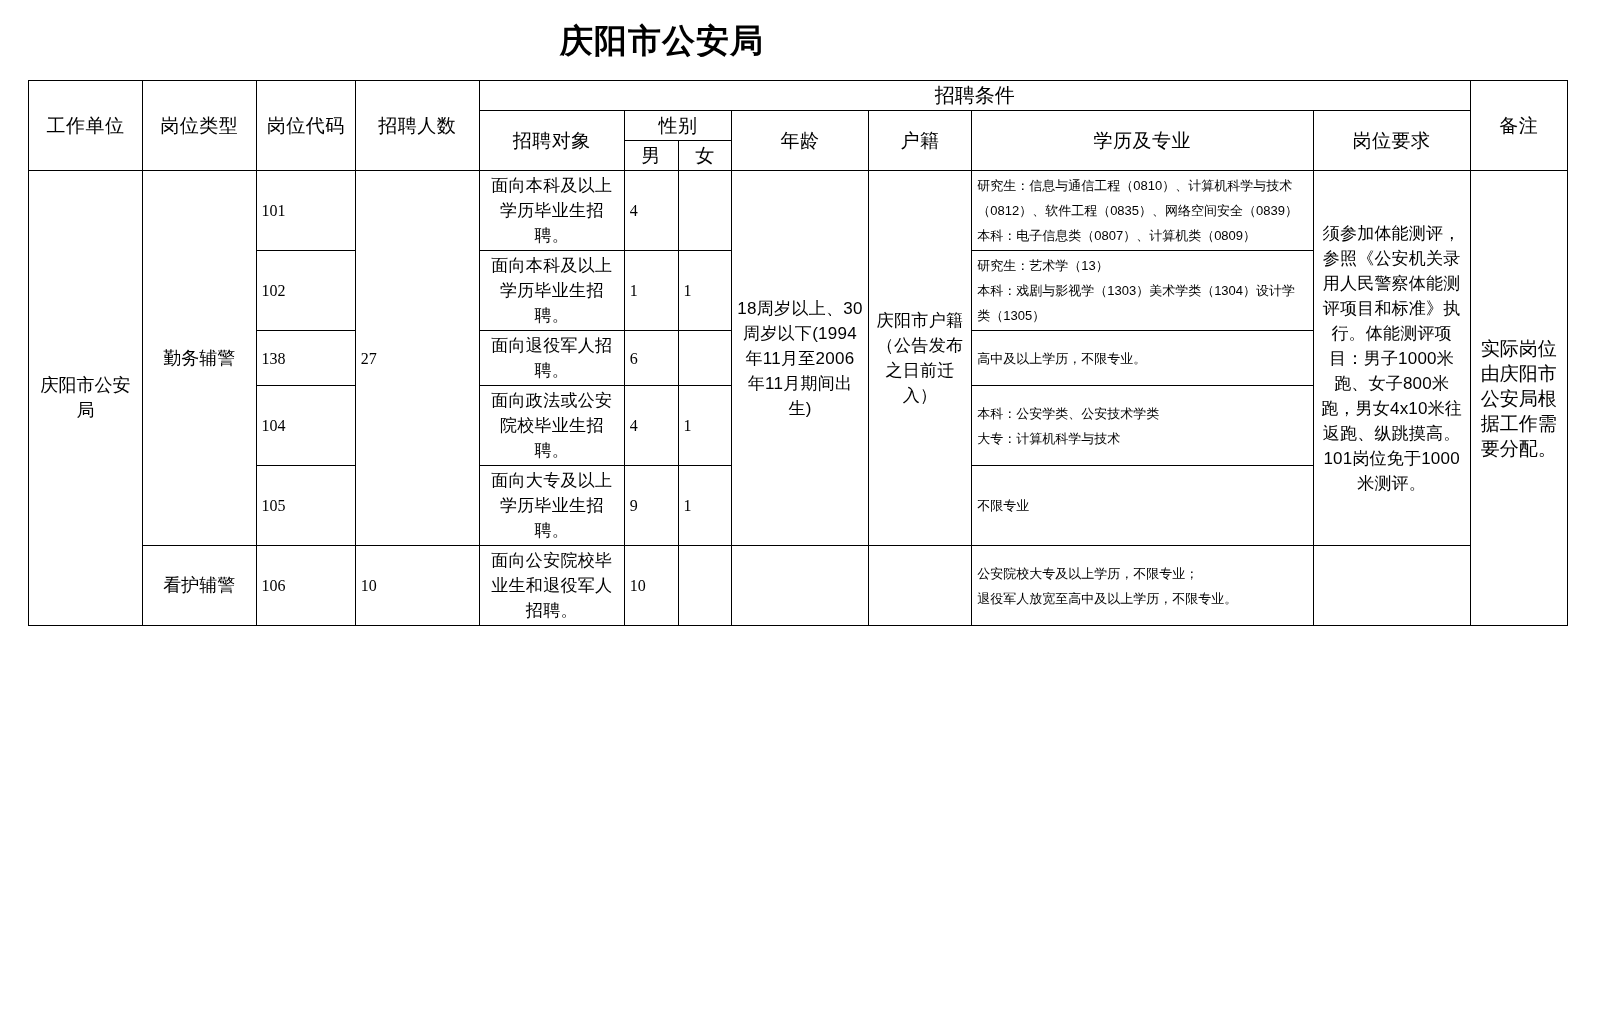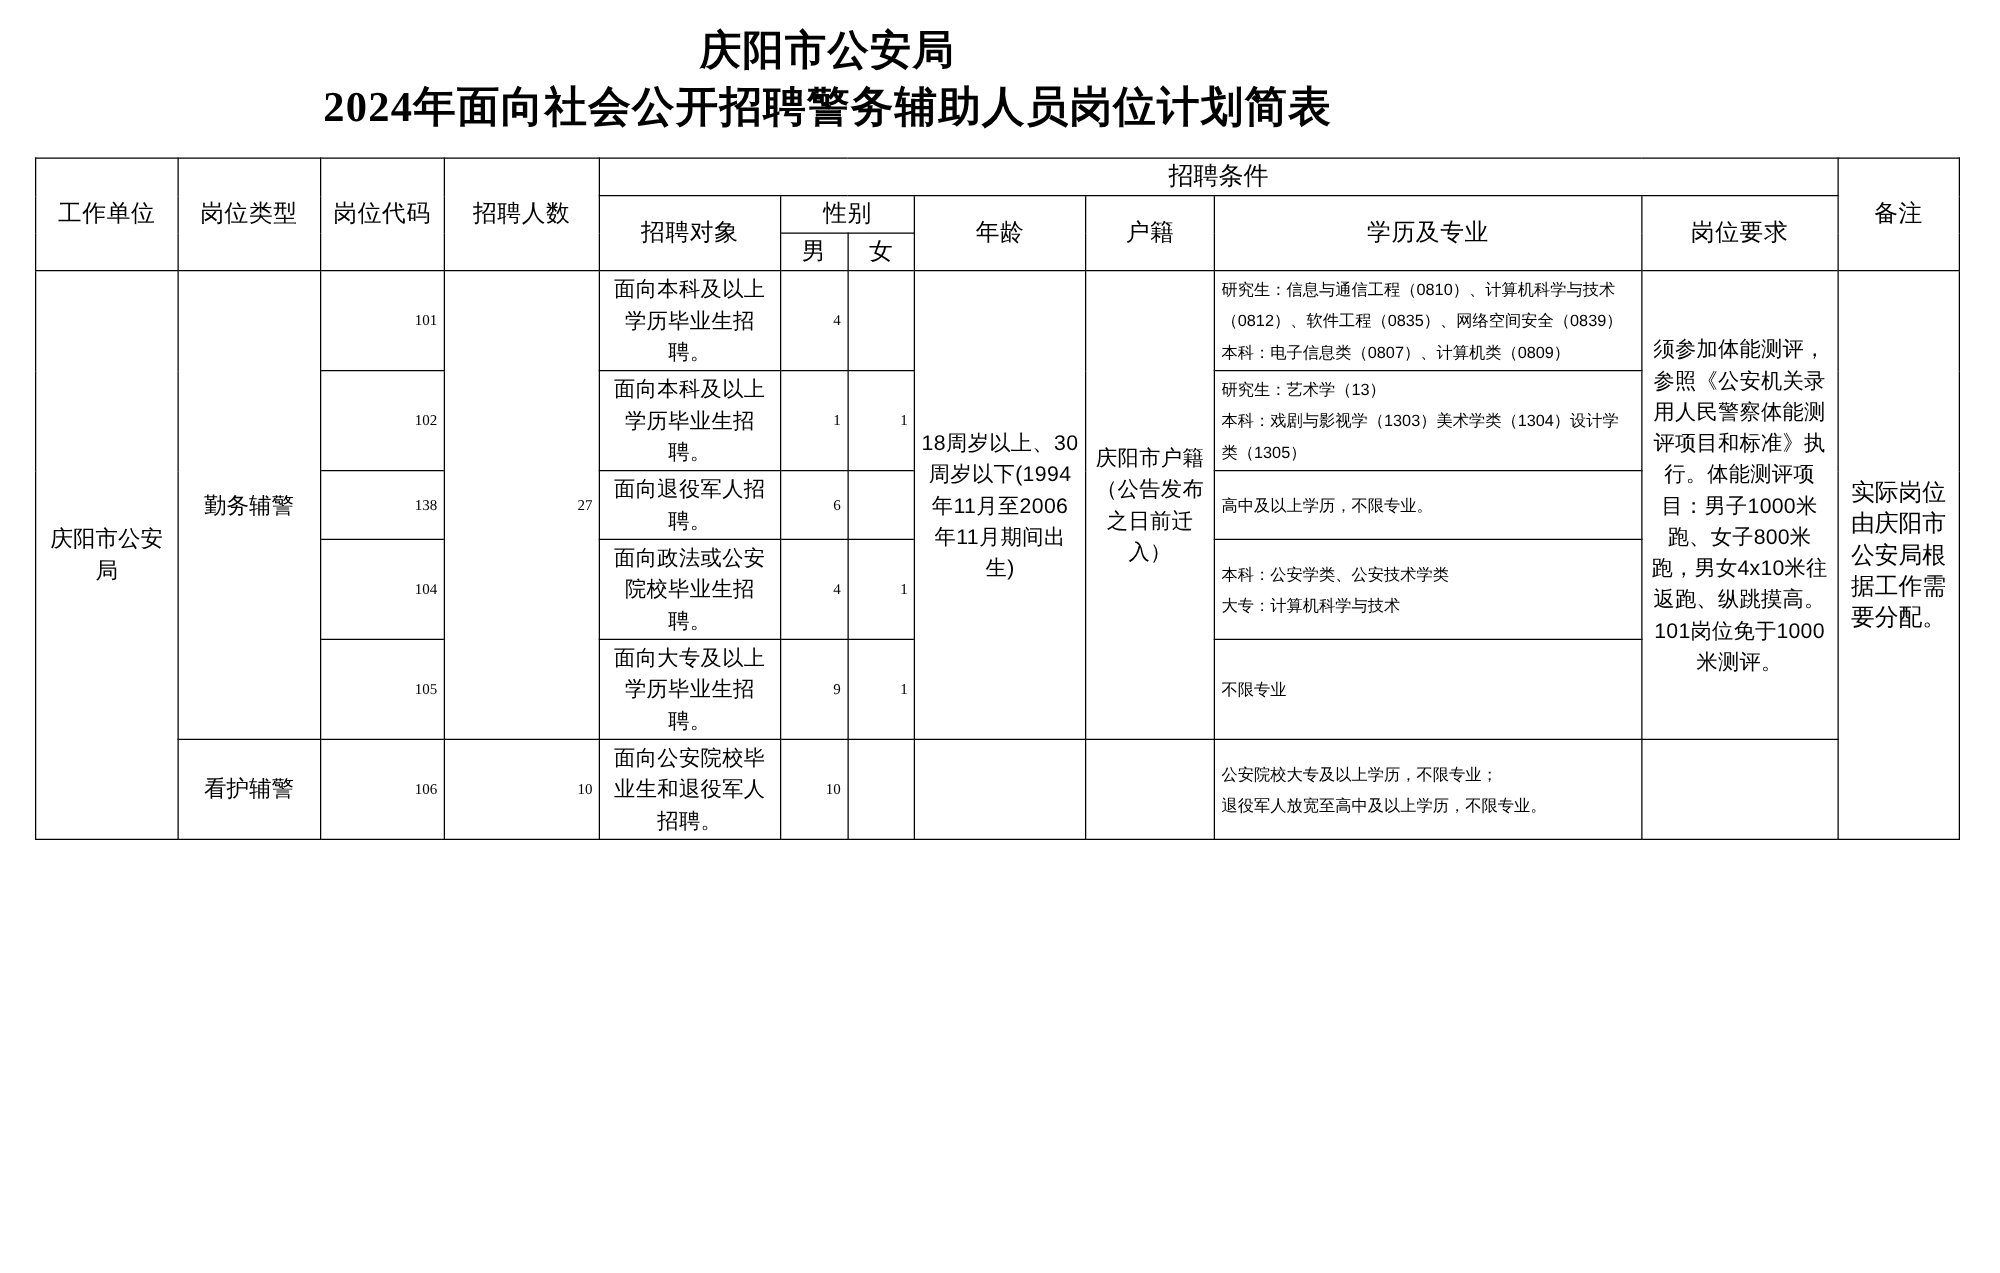--- a/index.html
+++ b/index.html
@@ -54,21 +54,21 @@
   .hdr {
     text-align: center;
     font-size: 19px;
     font-weight: normal;
     letter-spacing: 0.5px;
   }
   .hdr-big {
     text-align: center;
     font-size: 20px;
   }
-  .num { text-align: right; font-size: 12px; font-family: "Liberation Serif", serif; }
+  .num { text-align: left; font-size: 16px; font-family: "Liberation Serif", serif; }
   .cell-text {
     font-size: 17px;
     line-height: 26px;
     letter-spacing: 0.3px;
     margin-top: 20px;
   }
   .cell-text.center { text-align: center; }
   .vtext {
     text-align: center;
     font-size: 18px;
@@ -88,21 +88,20 @@
     line-height: 28px;
   }
 </style>
 </head>
 <body>
 
 <div class="page">
 
   <div class="title-block">
     <div class="title-line">庆阳市公安局</div>
-    <div class="title-line second">2024年面向社会公开招聘警务辅助人员岗位计划简表</div>
   </div>
 
   <div class="table-wrap">
     <table class="plan">
       <colgroup>
         <col style="width:110px">
         <col style="width:110px">
         <col style="width:96px">
         <col style="width:120px">
         <col style="width:140px">

